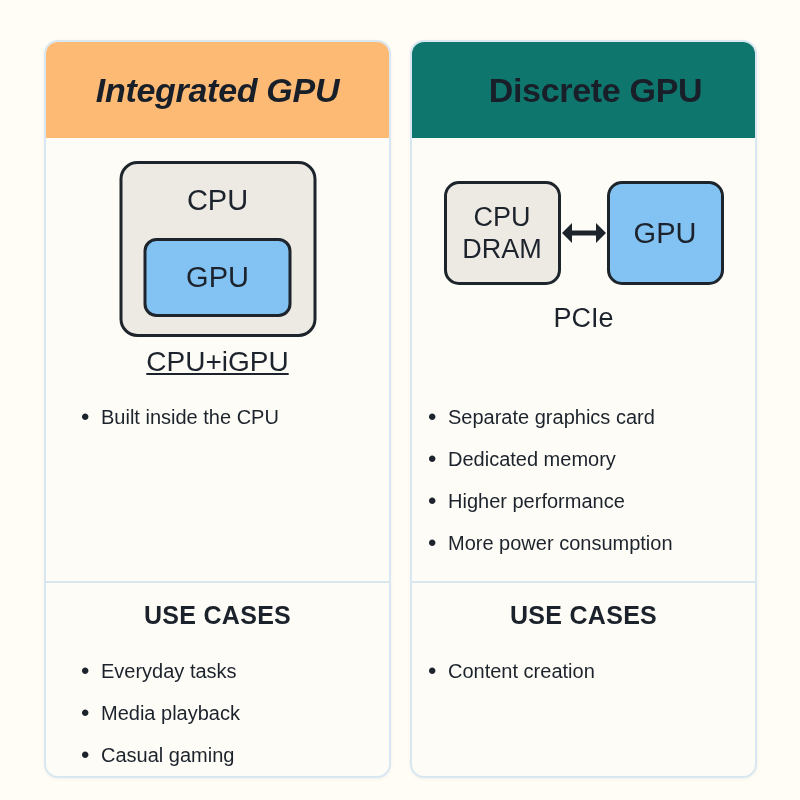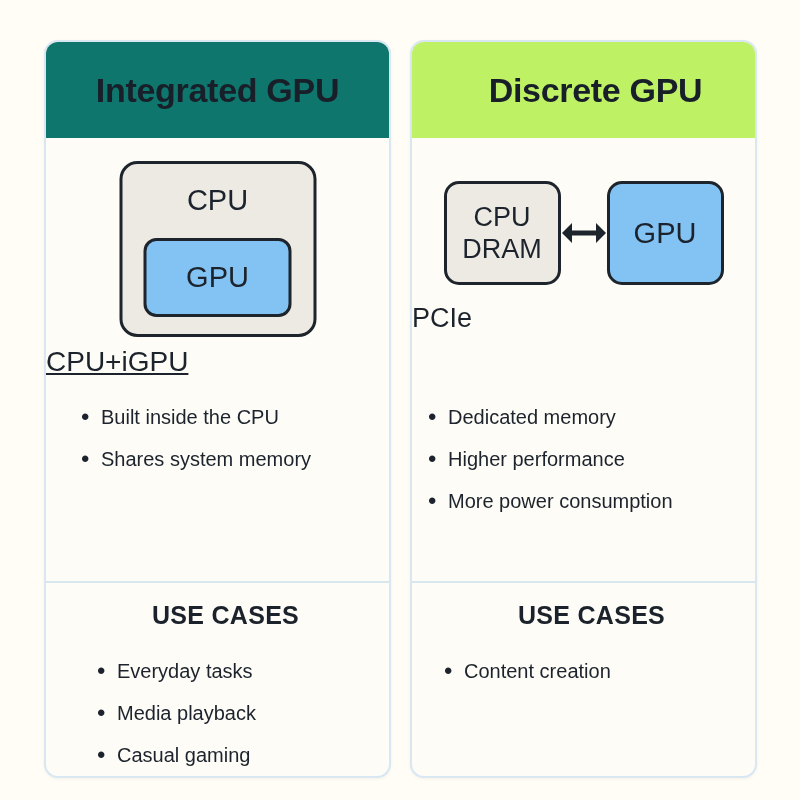--- a/index.html
+++ b/index.html
@@ -24,22 +24,22 @@
   }
   .card.left  { left: 44px;  }
   .card.right { left: 410px; }
 
   .card-header {
     height: 96px;
     display: flex;
     align-items: center;
     justify-content: center;
   }
-  .card.left  .card-header { background: #0f766e; }
-  .card.right .card-header { background: #bef264; padding-left: 24px; }
+  .card.left  .card-header { background: #fdba74; font-style: italic; }
+  .card.right .card-header { background: #0f766e; padding-left: 24px; }
   .card-title {
     font-size: 34px;
     font-weight: bold;
     letter-spacing: -0.3px;
     color: #181f29;
   }
 
   .diagram { height: 256px; position: relative; }
 
   
@@ -67,21 +67,21 @@
     background: #83c3f3;
     border: 3.5px solid #1d242c;
     border-radius: 13px;
     display: flex; align-items: center; justify-content: center;
     font-size: 29px;
     font-weight: 500;
   }
   .diagram-caption {
     position: absolute;
     left: 0; right: 0;
-    text-align: left;
+    text-align: center;
     font-size: 28px;
     font-weight: 500;
   }
   .card.left  .diagram-caption { top: 208px; text-decoration: underline; }
   .card.right .diagram-caption { top: 165px; font-size: 27px; }
 
   
   .dgpu-row {
     position: absolute;
     top: 43px; left: 0; right: 0;
@@ -120,21 +120,21 @@
   ul.bullets li::before {
     content: "\2022";
     position: absolute;
     left: 2px;
     font-size: 24px;
     color: #1c232c;
   }
 
   .divider { height: 2px; background: #d8e6ee; width: 100%; }
 
-  .use-cases { padding-top: 18px; padding-left: 16px; }
+  .use-cases { padding-top: 18px; }
   .use-cases-title {
     text-align: center;
     font-size: 25px;
     font-weight: bold;
     letter-spacing: 0.3px;
     color: #1b222b;
   }
   .use-cases ul.bullets { margin-top: 20px; }
 </style>
 </head>
@@ -151,21 +151,20 @@
       <div class="igpu-inner">
         <span>GPU</span>
       </div>
     </div>
     <div class="diagram-caption">CPU+iGPU</div>
   </div>
 
   <div class="features">
     <ul class="bullets">
       <li>Built inside the CPU</li>
-      <li>Shares system memory</li>
     </ul>
   </div>
 
   <div class="divider"></div>
 
   <div class="use-cases">
     <div class="use-cases-title">USE CASES</div>
     <ul class="bullets">
       <li>Everyday tasks</li>
       <li>Media playback</li>
@@ -194,20 +193,21 @@
       </div>
       <div class="chip-box blue">
         <span>GPU</span>
       </div>
     </div>
     <div class="diagram-caption">PCIe</div>
   </div>
 
   <div class="features">
     <ul class="bullets">
+      <li>Separate graphics card</li>
       <li>Dedicated memory</li>
       <li>Higher performance</li>
       <li>More power consumption</li>
     </ul>
   </div>
 
   <div class="divider"></div>
 
   <div class="use-cases">
     <div class="use-cases-title">USE CASES</div>

